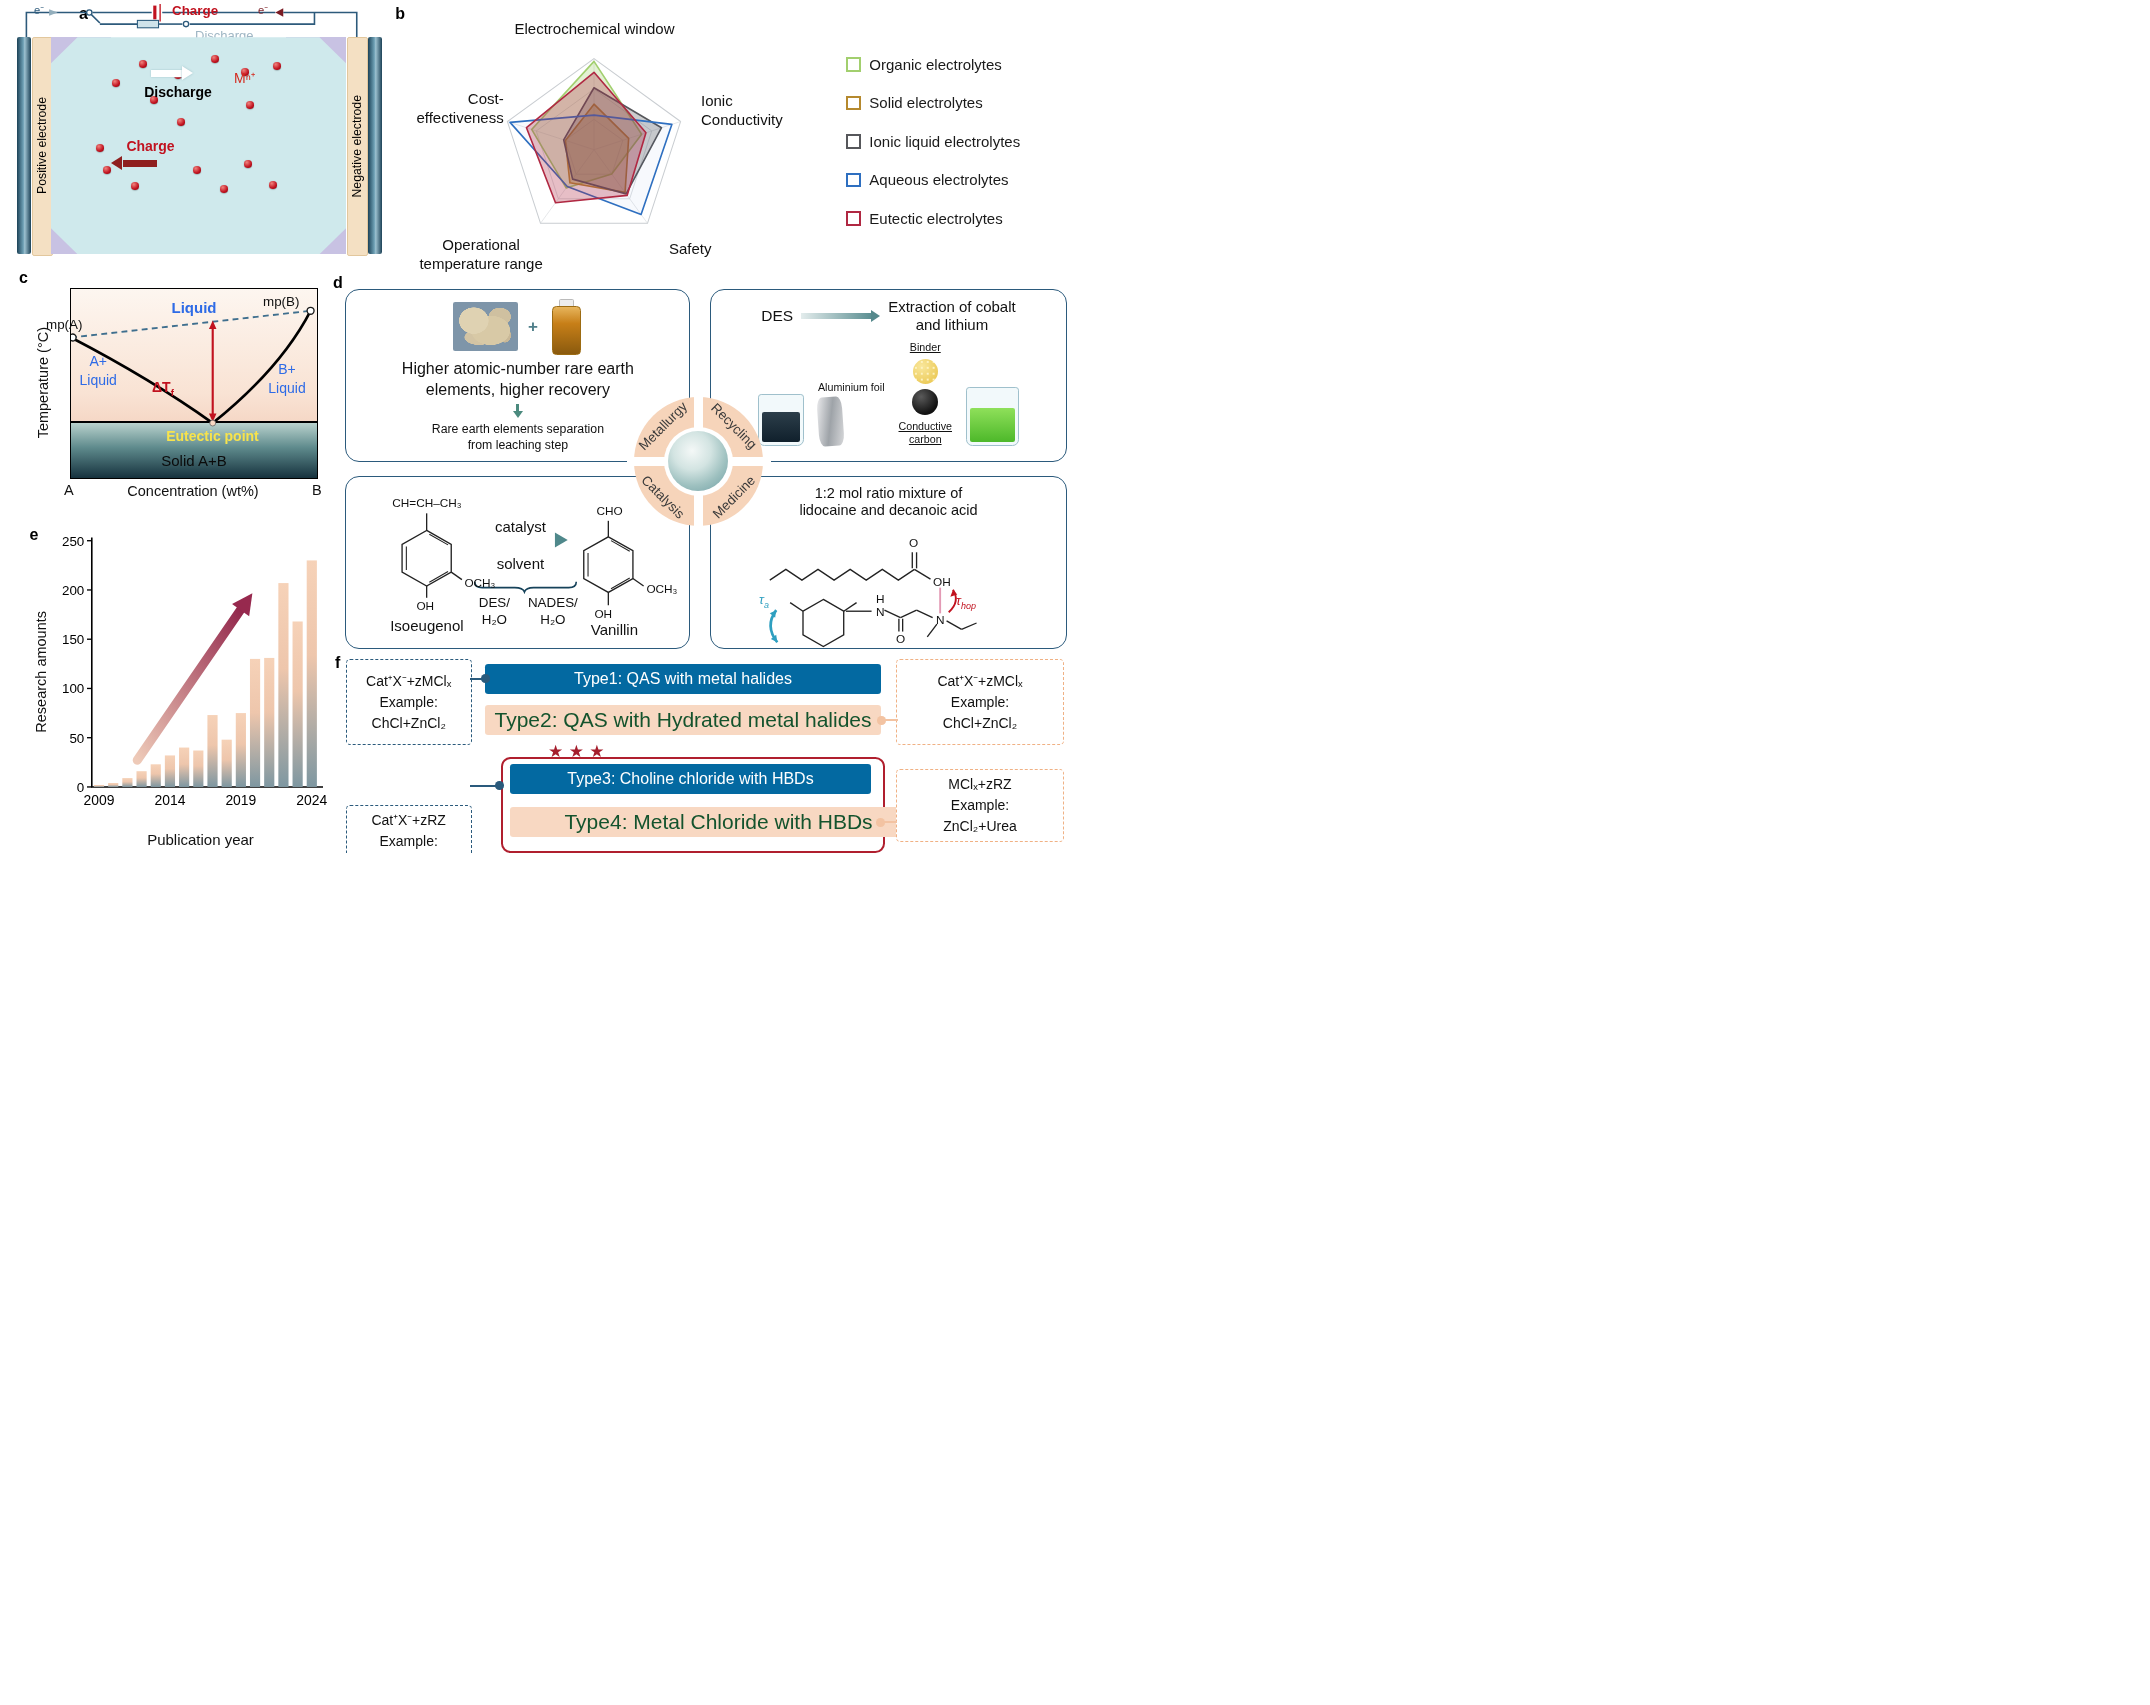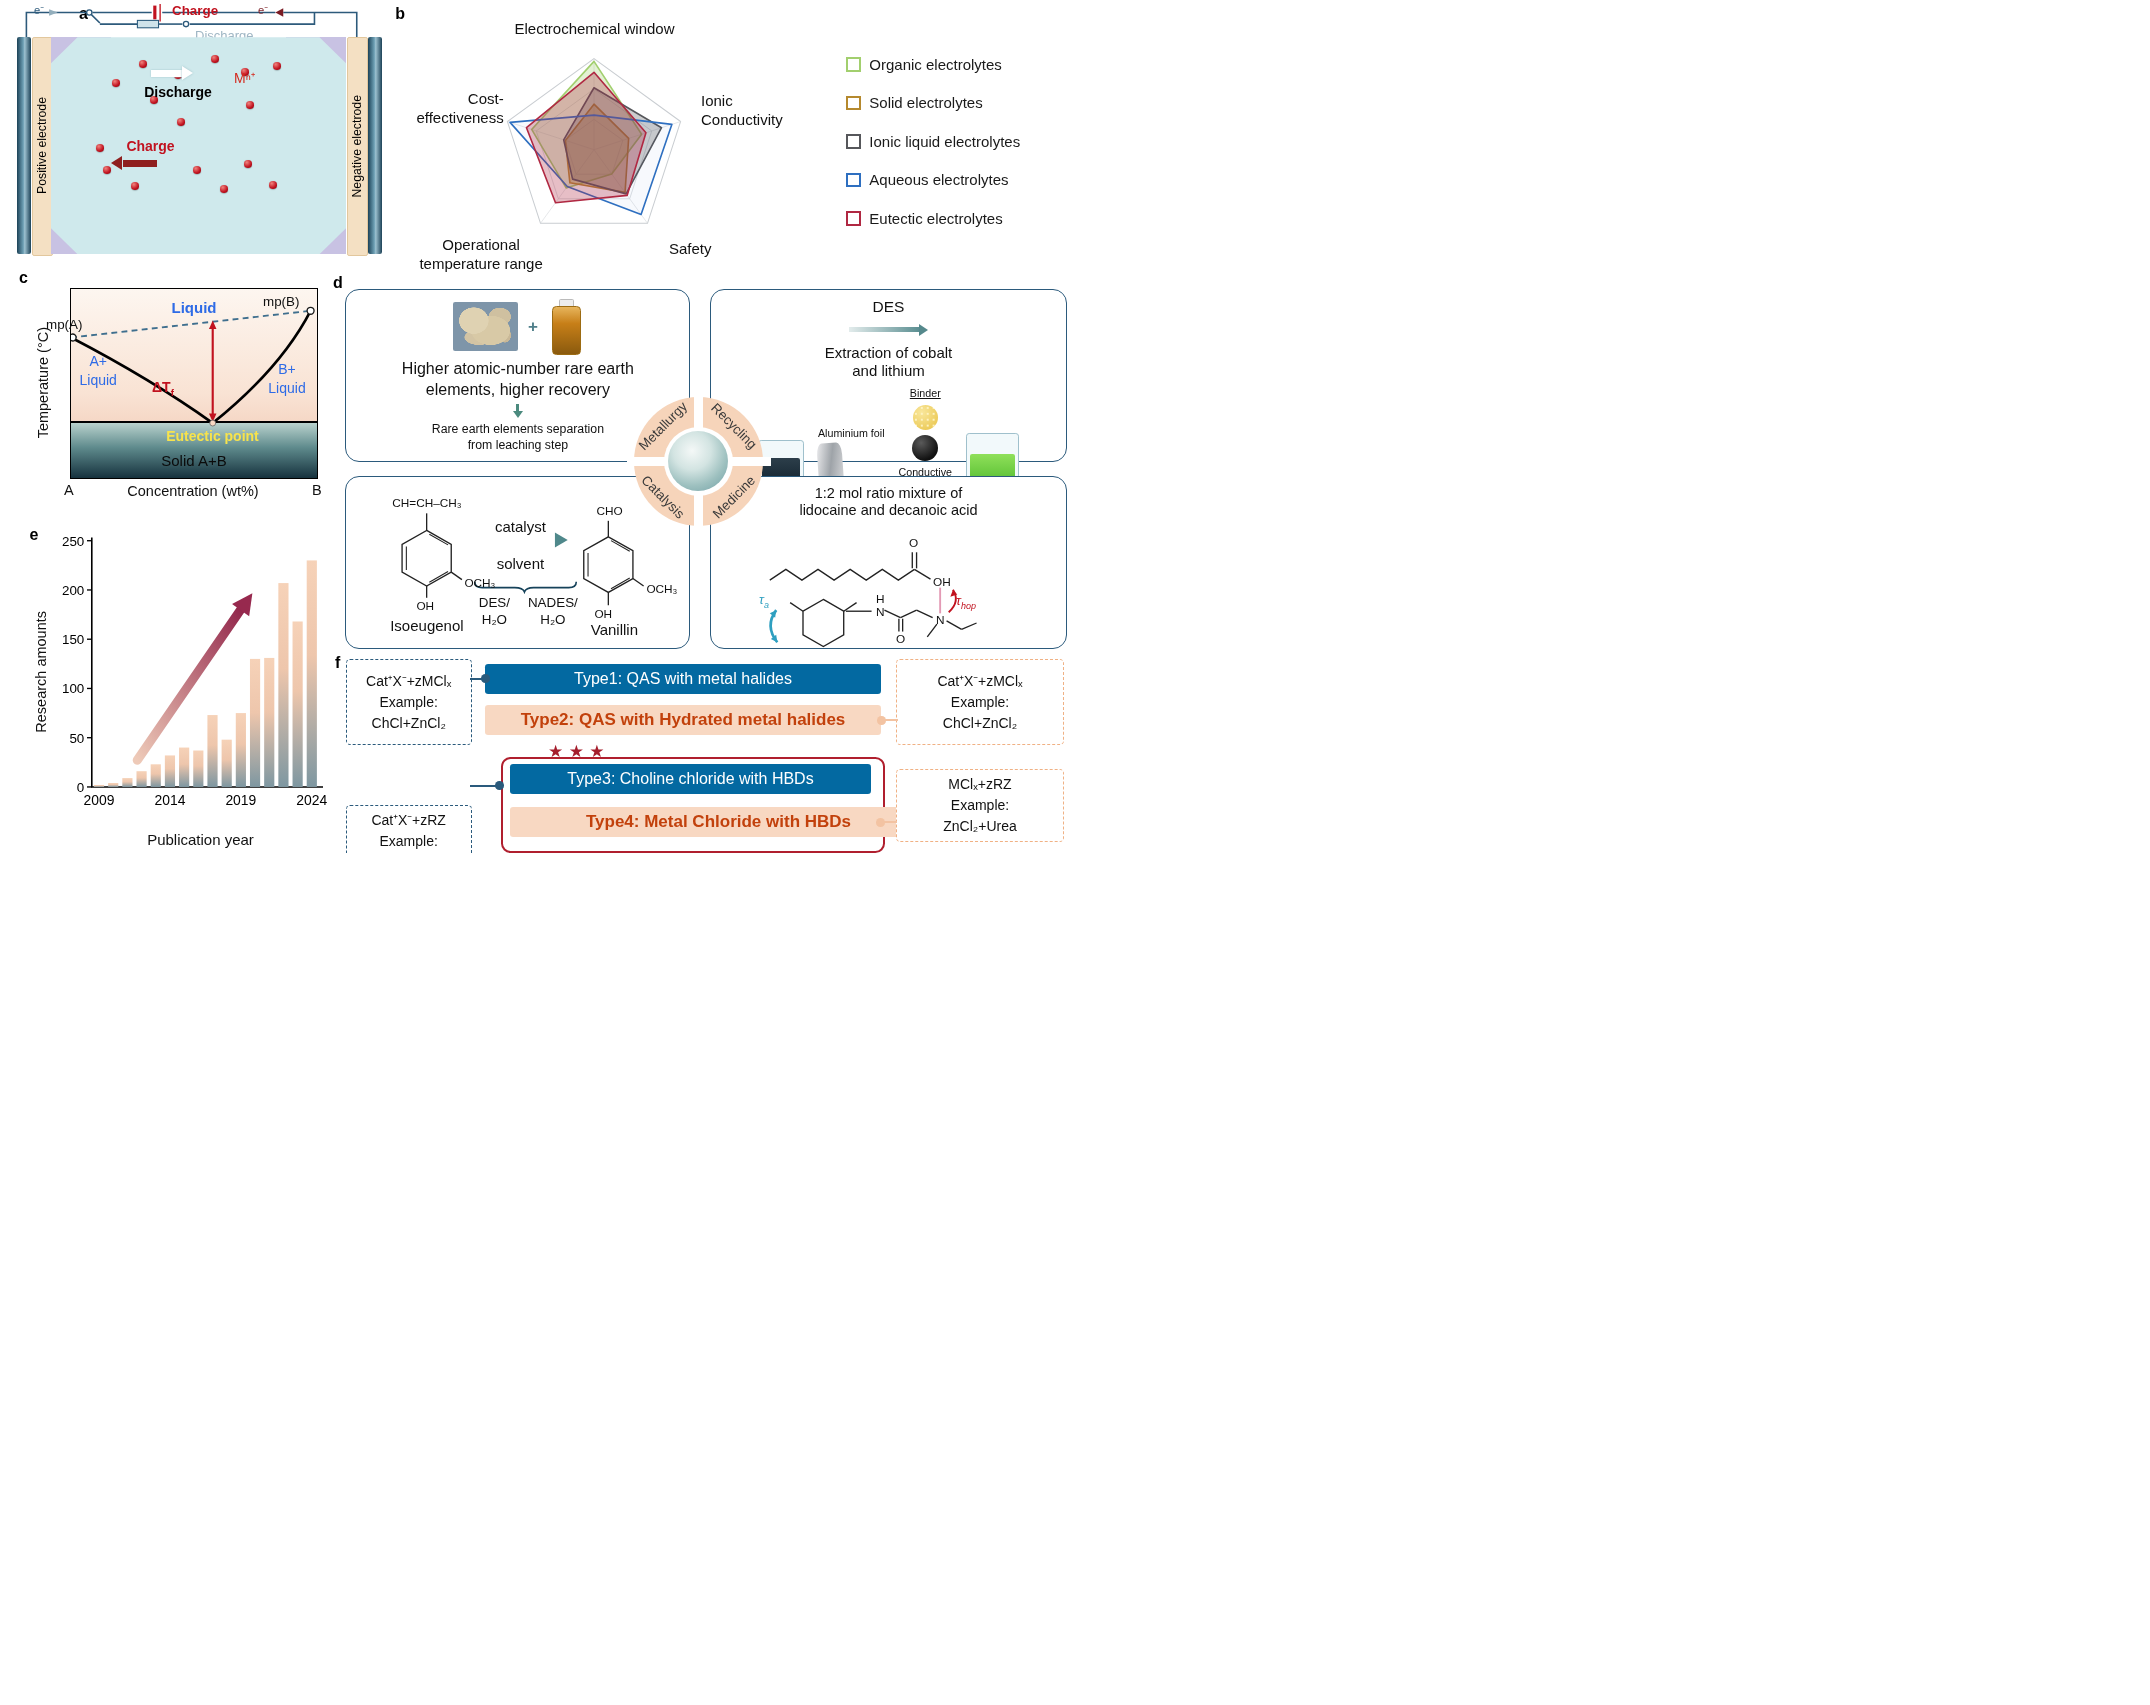--- a/index.html
+++ b/index.html
@@ -19,21 +19,21 @@
   
   .dbox{position:absolute;border:1.9px solid #2b5a7c;border-radius:14px;background:#fff;}
   .quad{position:absolute;font-size:13.4px;color:#3a3a3a;white-space:nowrap;}
   .beaker{position:relative;width:44px;height:50px;border:1.6px solid #9fc0cc;border-radius:3.2px 3.2px 6.4px 6.4px;background:#f2f9fb;}
   .beaker .liq{position:absolute;left:2.7px;right:2.7px;bottom:2.7px;border-radius:2.1px;}
   .small-cap{font-size:10.7px;text-align:center;line-height:1.2;}
   
   .fdash-l{position:absolute;border:1.6px dashed #2a5a7c;border-radius:4.3px;display:flex;flex-direction:column;justify-content:center;align-items:center;font-size:14px;line-height:1.5;background:#fff;text-align:center;}
   .fdash-r{position:absolute;border:1.6px dashed #f0b184;border-radius:4.3px;display:flex;flex-direction:column;justify-content:center;align-items:center;font-size:14px;line-height:1.5;background:#fff;text-align:center;}
   .fbar-navy{position:absolute;background:#0369a1;border-radius:3.2px;color:#fff;font-size:16px;display:flex;align-items:center;justify-content:center;}
-  .fbar-peach{position:absolute;background:#f8d8c2;border-radius:3.2px;color:#c2410c;font-size:17px;display:flex;align-items:center;justify-content:center;font-weight:bold;}
+  .fbar-peach{position:absolute;background:#f8d8c2;border-radius:3.2px;color:#14532d;font-size:21px;display:flex;align-items:center;justify-content:center;}
 </style>
 </head>
 <body>
 
 <div id="page">
 
   <div class="abs" id="panel-a" style="left:16px;top:4.3px;width:367px;height:254px;">
     <div class="abs plabel" style="left:63px;top:1.1px;">a</div>
 
     <svg class="abs" style="left:0;top:0;" width="367" height="37" viewBox="0 0 685 70">
@@ -282,21 +282,21 @@
         </div>
         <div class="ctr" style="font-size:12.3px;line-height:1.35;">
           <div>Rare earth elements separation</div>
           <div>from leaching step</div>
         </div>
       </div>
     </div>
 
     <div class="dbox" style="left:378px;top:15px;width:355px;height:171px;">
       <div style="display:flex;flex-direction:column;padding:7.5px 10.7px 0;gap:6.4px;">
-        <div style="display:flex;align-items:center;justify-content:center;gap:8px;flex-direction:column;">
+        <div style="display:flex;align-items:center;justify-content:center;gap:8px;">
           <span style="font-size:15.5px;">DES</span>
           <span style="display:inline-flex;align-items:center;">
             <span style="width:70px;height:5.9px;background:linear-gradient(90deg,#e3ecec,#5c8f92);display:inline-block;"></span>
             <span style="width:0;height:0;border-left:9.6px solid #55898c;border-top:6.4px solid transparent;border-bottom:6.4px solid transparent;display:inline-block;"></span>
           </span>
           <span class="ctr" style="font-size:15px;line-height:1.25;">
             <div>Extraction of cobalt</div>
             <div>and lithium</div>
           </span>
         </div>

